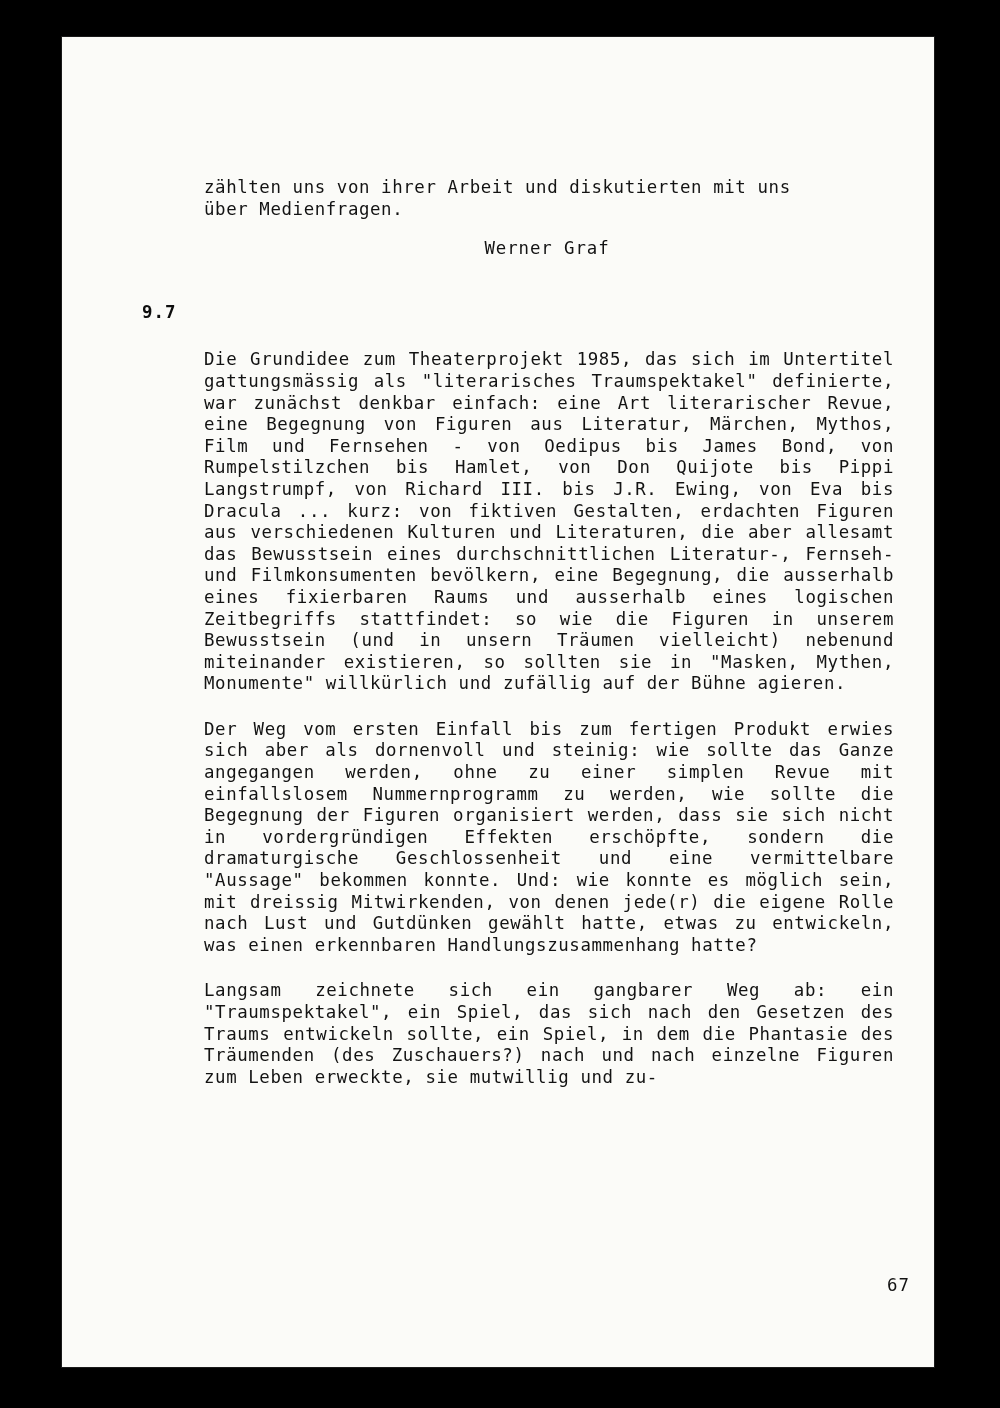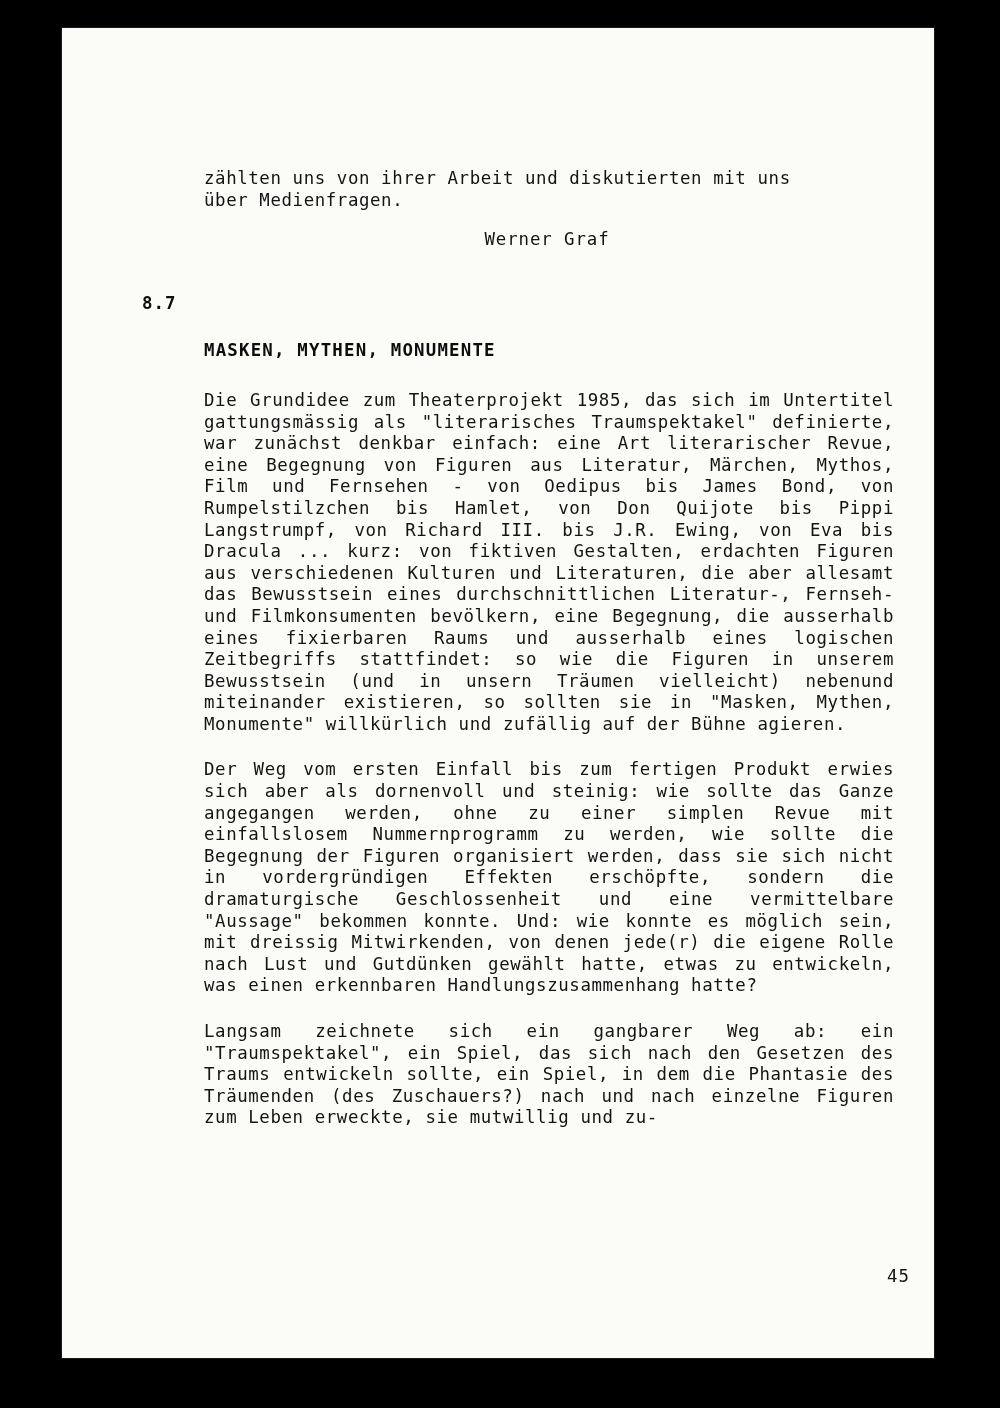--- a/index.html
+++ b/index.html
@@ -16,21 +16,21 @@
   #page-frame {
     position: absolute;
     left: 0; top: 0;
     width: 1000px;
     height: 1408px;
     background: #000000;
   }
   #page-sheet {
     position: absolute;
     left: 62px;
-    top: 28px;
+    top: 37px;
     width: 872px;
     height: 1330px;
     background: #fbfbf8;
     box-shadow: 0 0 0 1px #1a1a1a;
   }
   #page-inner {
     position: absolute;
     left: 142px;
     top: 140px;
     width: 690px;
@@ -107,25 +107,24 @@
 <div id="page-frame">
   <div id="page-sheet">
     <div id="page-inner">
 
       <p class="para intro">zählten uns von ihrer Arbeit und diskutierten mit uns
 über Medienfragen.</p>
 
       <p class="byline">Werner Graf</p>
 
       <div class="section-head">
-        <span class="section-num">8.7</span>
+        <span class="section-num">9.7</span>
       </div>
 
-      <p class="subtitle">MASKEN, MYTHEN, MONUMENTE</p>
 
       <p class="para body-para">Die Grundidee zum Theaterprojekt 1985, das sich im Untertitel gattungsmässig als "literarisches Traumspektakel" definierte, war zunächst denkbar einfach: eine Art literarischer Revue, eine Begegnung von Figuren aus Literatur, Märchen, Mythos, Film und Fernsehen - von Oedipus bis James Bond, von Rumpelstilzchen bis Hamlet, von Don Quijote bis Pippi Langstrumpf, von Richard III. bis J.R. Ewing, von Eva bis Dracula ... kurz: von fiktiven Gestalten, erdachten Figuren aus verschiedenen Kulturen und Literaturen, die aber allesamt das Bewusstsein eines durchschnittlichen Literatur-, Fernseh- und Filmkonsumenten bevölkern, eine Begegnung, die ausserhalb eines fixierbaren Raums und ausserhalb eines logischen Zeitbegriffs stattfindet: so wie die Figuren in unserem Bewusstsein (und in unsern Träumen vielleicht) nebenund miteinander existieren, so sollten sie in "Masken, Mythen, Monumente" willkürlich und zufällig auf der Bühne agieren.</p>
       <p class="para body-para">Der Weg vom ersten Einfall bis zum fertigen Produkt erwies sich aber als dornenvoll und steinig: wie sollte das Ganze angegangen werden, ohne zu einer simplen Revue mit einfallslosem Nummernprogramm zu werden, wie sollte die Begegnung der Figuren organisiert werden, dass sie sich nicht in vordergründigen Effekten erschöpfte, sondern die dramaturgische Geschlossenheit und eine vermittelbare "Aussage" bekommen konnte. Und: wie konnte es möglich sein, mit dreissig Mitwirkenden, von denen jede(r) die eigene Rolle nach Lust und Gutdünken gewählt hatte, etwas zu entwickeln, was einen erkennbaren Handlungszusammenhang hatte?</p>
       <p class="para body-para">Langsam zeichnete sich ein gangbarer Weg ab: ein "Traumspektakel", ein Spiel, das sich nach den Gesetzen des Traums entwickeln sollte, ein Spiel, in dem die Phantasie des Träumenden (des Zuschauers?) nach und nach einzelne Figuren zum Leben erweckte, sie mutwillig und zu-</p>
 
     </div>
-    <div id="page-number">45</div>
+    <div id="page-number">67</div>
   </div>
 </div>
 
 </body></html>

